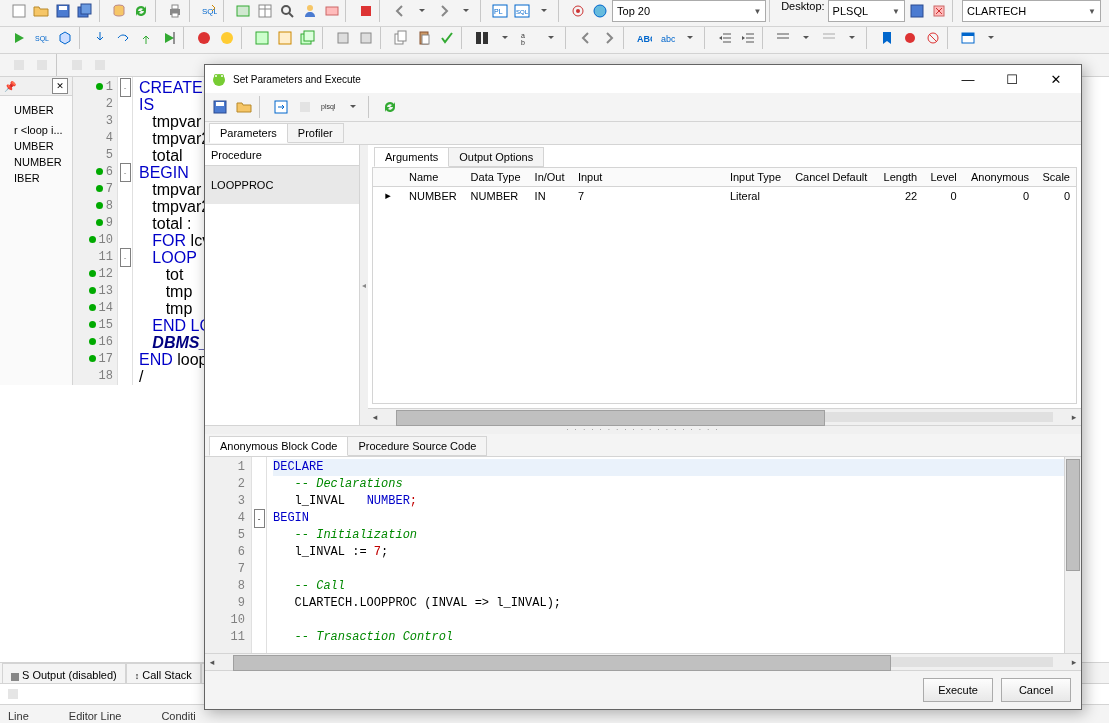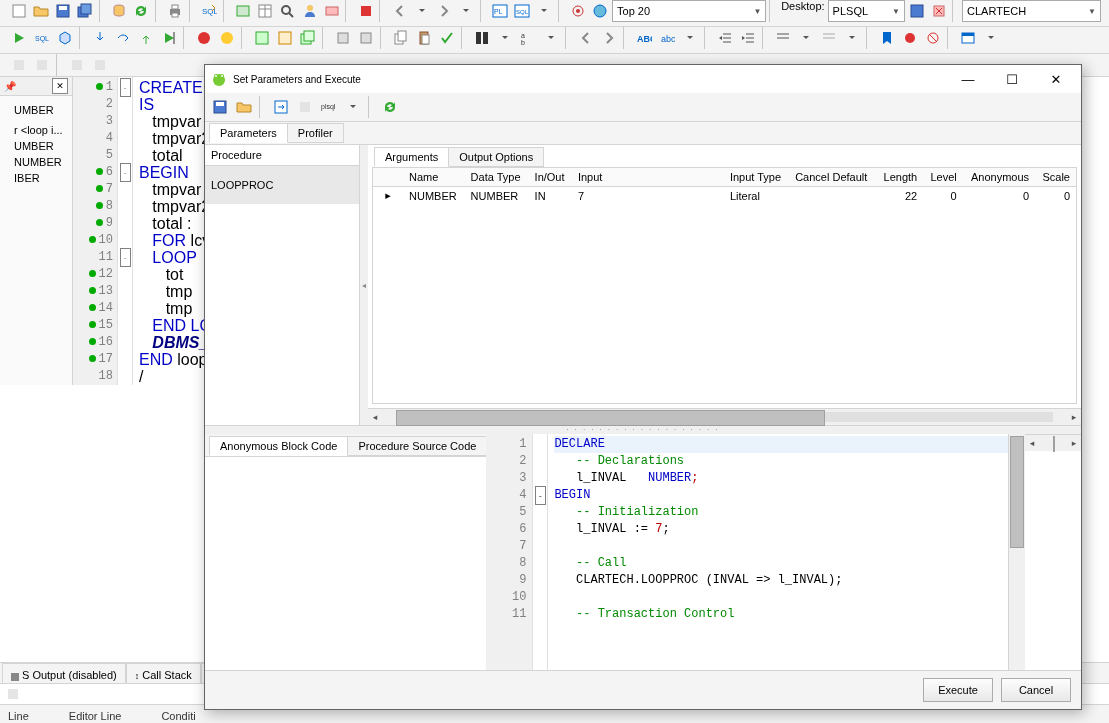--- a/index.html
+++ b/index.html
@@ -51,31 +51,31 @@
 .grid{width:100%;border-collapse:collapse;font-size:11px}
 .grid th{text-align:left;font-weight:normal;padding:3px 6px;border-bottom:1px solid #d4d4d4;background:#fafafa}
 .grid th.r,.grid td.r{text-align:right}
 .grid td{padding:2px 6px}
 .row-indicator{width:18px;text-align:center}
 .hsb{height:16px;border-top:1px solid #d4d4d4;background:#f0f0f0;display:flex;align-items:center}
 .hsb .tr{flex:1;height:10px;background:#e0e0e0;margin:0 14px;position:relative}
 .hsb .th{position:absolute;left:0;top:-2px;height:14px;background:#c0c0c0;border:1px solid #a0a0a0}
 .hsb .ar{width:14px;text-align:center;font-size:9px;color:#555}
 .splitter-grip{height:8px;text-align:center;font-size:7px;color:#888;letter-spacing:2px;background:#f0f0f0;cursor:row-resize}
-.dlg-lower{flex:1;display:flex;flex-direction:row;min-height:0}
+.dlg-lower{flex:1;display:flex;flex-direction:column;min-height:0}
 .lower-tabs{height:22px;display:flex;align-items:flex-end;padding-left:4px;border-bottom:1px solid #d4d4d4;background:#f4f4f4}
 .lower-code-wrap{flex:1;display:flex;overflow:hidden;position:relative}
 .lower-gutter{width:40px;background:#f0f0f0;text-align:right;padding:2px 6px 0 0;font-family:Consolas,"Courier New",monospace;font-size:12px;color:#808080;border-right:1px solid #e0e0e0}
 .lower-gutter div{height:17px;line-height:17px}
 .lower-fold{width:14px;border-right:1px solid #e0e0e0;padding-top:2px}
 .lower-fold div{height:17px;display:flex;align-items:center;justify-content:center}
 .lower-code{font-family:Consolas,"Courier New",monospace;font-size:12px;padding:2px 0 0 6px;flex:1}
 .lower-code div{height:17px;line-height:17px;white-space:pre}
 .cur-line{background:#eaf2fb}
-.cmt{color:#008800;}
+.cmt{color:#008800;font-style:italic}
 .num{color:#c00000}
 .vsb{width:16px;border-left:1px solid #d4d4d4;background:#f0f0f0;position:relative}
 .vsb .th{position:absolute;left:1px;right:1px;background:#c0c0c0;border:1px solid #a0a0a0}
 .dlg-footer{height:38px;border-top:1px solid #d4d4d4;background:#f4f4f4;display:flex;align-items:center;justify-content:flex-end;padding:0 10px;gap:8px}
 .btn{min-width:70px;height:24px;border:1px solid #ababab;background:linear-gradient(#fdfdfd,#e8e8e8);cursor:pointer;font-size:11px}
 svg{display:block}
 </style>
 </head>
 <body>
 

